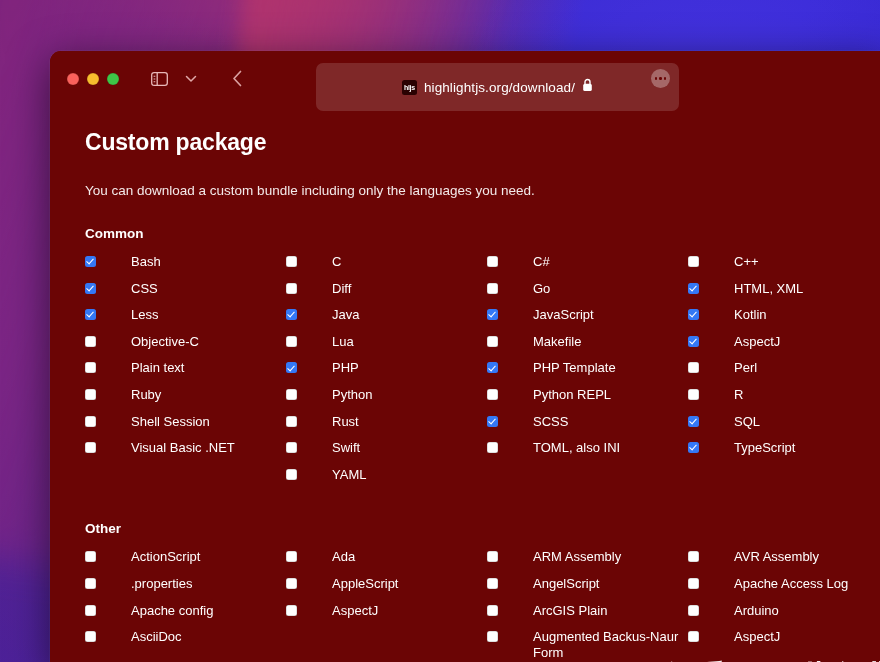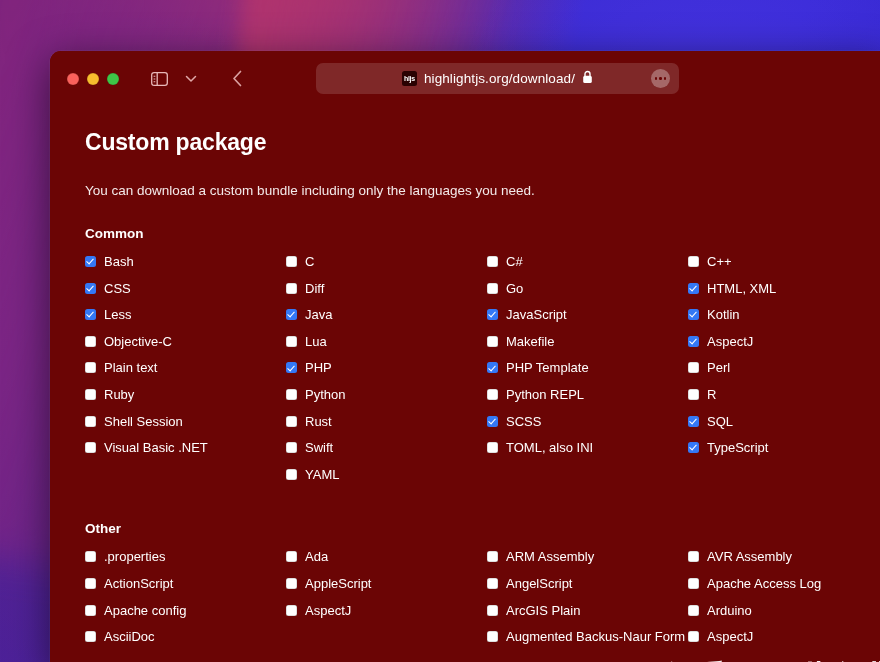--- a/index.html
+++ b/index.html
@@ -105,21 +105,21 @@
     border-radius: 5px;
   }
   .tb-btn svg { display: block; }
 
   
   #addressbar {
     position: absolute;
     left: 266px;
     top: 12px;
     width: 363px;
-    height: 31px;
+    height: 48px;
     background: rgba(255,255,255,0.14);
     border-radius: 7px;
     display: flex;
     align-items: center;
     justify-content: center;
   }
   #addr-inner {
     display: flex;
     align-items: center;
     gap: 7px;
@@ -219,21 +219,21 @@
     content: "";
     position: absolute;
     left: 3.4px;
     top: 1.3px;
     width: 3px;
     height: 6px;
     border: solid #ffffff;
     border-width: 0 1.6px 1.6px 0;
     transform: rotate(42deg);
   }
-  .lbl { white-space: normal; }
+  .lbl { white-space: normal; margin-left: 27px; }
 
   
   #watermark {
     position: absolute;
     left: 615px;
     top: 605px;
     font-size: 31px;
     font-weight: bold;
     color: rgba(255,255,255,0.93);
     white-space: nowrap;
@@ -454,25 +454,25 @@
             <span class="lbl">TypeScript</span>
           </label>
         </div>
       </div>
 
     <h2 class="section-head">Other</h2>
     <div class="grid" id="grid-other">
         <div class="col">
           <label class="item">
             <span class="cb"></span>
+            <span class="lbl">ActionScript</span>
+          </label>
+          <label class="item">
+            <span class="cb"></span>
             <span class="lbl">.properties</span>
-          </label>
-          <label class="item">
-            <span class="cb"></span>
-            <span class="lbl">ActionScript</span>
           </label>
           <label class="item">
             <span class="cb"></span>
             <span class="lbl">Apache config</span>
           </label>
           <label class="item">
             <span class="cb"></span>
             <span class="lbl">AsciiDoc</span>
           </label>
         </div>

